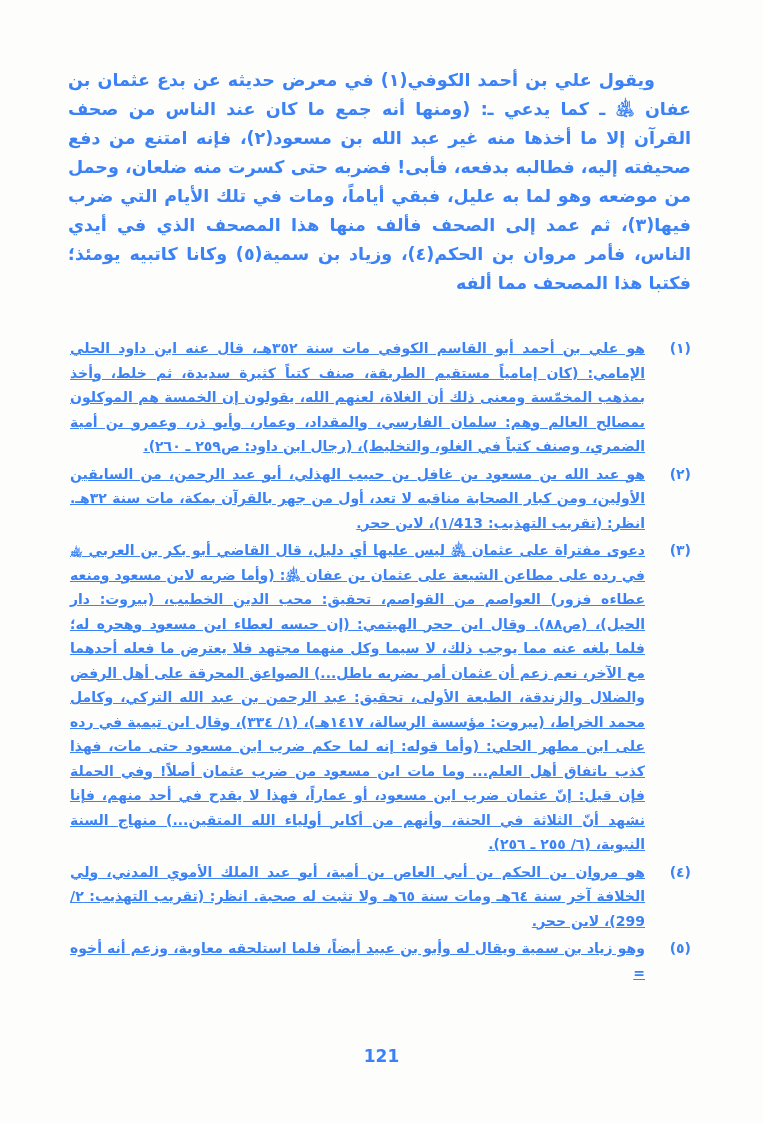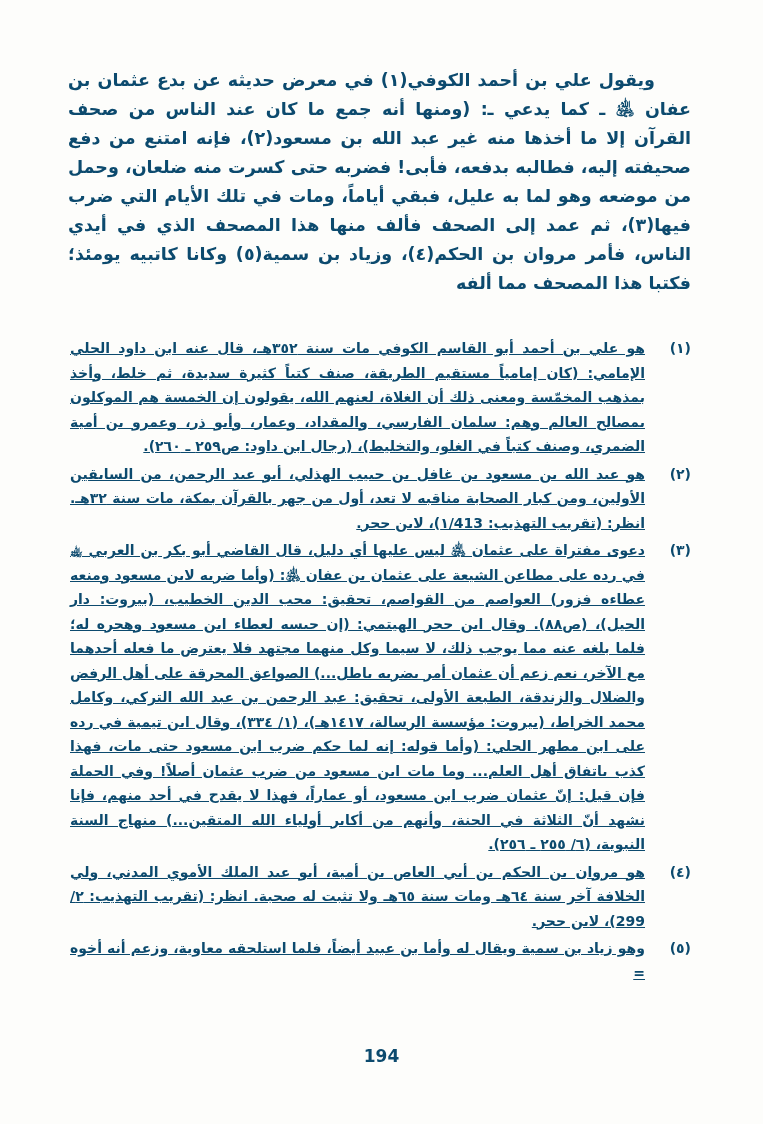--- a/index.html
+++ b/index.html
@@ -7,21 +7,21 @@
     padding: 0;
     background: #f4f3f0;
     font-family: "DejaVu Sans", sans-serif;
   }
   .page {
     position: relative;
     width: 763px;
     height: 1124px;
     margin: 0 auto;
     background: #fdfdfb;
-    color: #0c4a6e;
+    color: #3b82f6;
     direction: rtl;
     box-sizing: border-box;
     padding: 66px 72px 0 68px;
     overflow: hidden;
   }
   .main-text {
     margin: 0;
     font-size: 17.5px;
     font-weight: 700;
     line-height: 29px;
@@ -84,20 +84,20 @@
       <span class="fn-text">دعوى مفتراة على عثمان ﵁ ليس عليها أي دليل، قال القاضي أبو بكر بن العربي ﵀ في رده على مطاعن الشيعة على عثمان بن عفان ﵁: (وأما ضربه لابن مسعود ومنعه عطاءه فزور) العواصم من القواصم، تحقيق: محب الدين الخطيب، (بيروت: دار الجيل)، (ص٨٨). وقال ابن حجر الهيتمي: (إن حبسه لعطاء ابن مسعود وهجره له؛ فلما بلغه عنه مما يوجب ذلك، لا سيما وكل منهما مجتهد فلا يعترض ما فعله أحدهما مع الآخر، نعم زعم أن عثمان أمر بضربه باطل...) الصواعق المحرقة على أهل الرفض والضلال والزندقة، الطبعة الأولى، تحقيق: عبد الرحمن بن عبد الله التركي، وكامل محمد الخراط، (بيروت: مؤسسة الرسالة، ١٤١٧هـ)، (١/ ٣٣٤)، وقال ابن تيمية في رده على ابن مطهر الحلي: (وأما قوله: إنه لما حكم ضرب ابن مسعود حتى مات، فهذا كذب باتفاق أهل العلم... وما مات ابن مسعود من ضرب عثمان أصلاً! وفي الجملة فإن قيل: إنّ عثمان ضرب ابن مسعود، أو عماراً، فهذا لا يقدح في أحد منهم، فإنا نشهد أنّ الثلاثة في الجنة، وأنهم من أكابر أولياء الله المتقين...) منهاج السنة النبوية، (٦/ ٢٥٥ ـ ٢٥٦).</span>
     </div>
 
     <div class="footnote">
       <span class="fn-num">(٤)</span>
       <span class="fn-text">هو مروان بن الحكم بن أبي العاص بن أمية، أبو عبد الملك الأموي المدني، ولي الخلافة آخر سنة ٦٤هـ ومات سنة ٦٥هـ ولا تثبت له صحبة. انظر: (تقريب التهذيب: ٢/ 299)، لابن حجر.</span>
     </div>
 
     <div class="footnote">
       <span class="fn-num">(٥)</span>
-      <span class="fn-text">وهو زياد بن سمية ويقال له وأما بن عبيد أيضاً، فلما استلحقه معاوية، وزعم أنه أخوه =</span>
+      <span class="fn-text">وهو زياد بن سمية ويقال له وأبو بن عبيد أيضاً، فلما استلحقه معاوية، وزعم أنه أخوه =</span>
     </div>
 
   </div>
 
-  <div class="page-number">194</div>
+  <div class="page-number">121</div>
 
 </div>
 
 </body></html>

